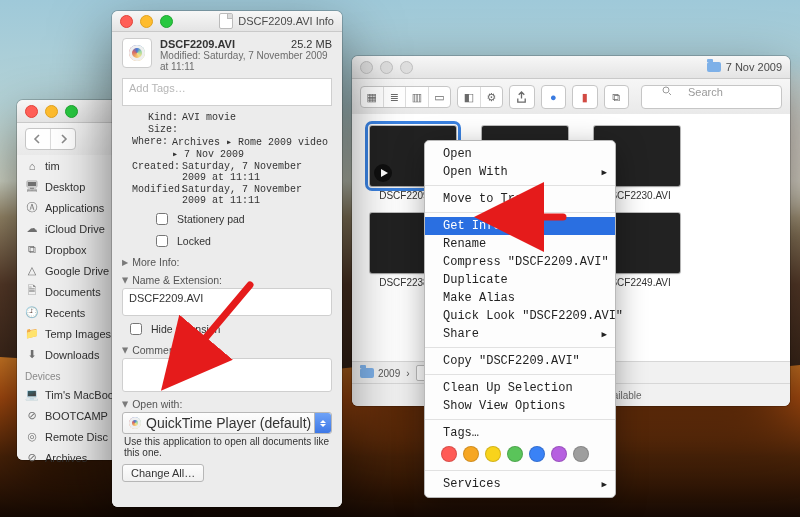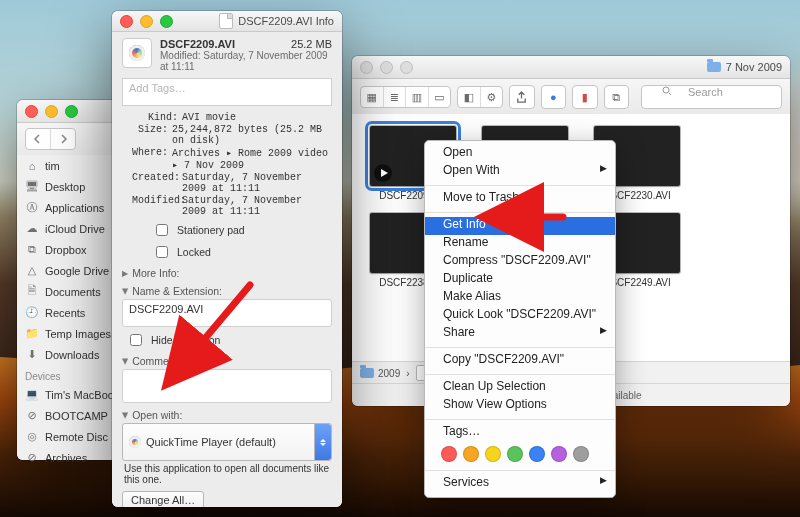--- a/index.html
+++ b/index.html
@@ -100,34 +100,34 @@
   .sect-h{display:flex;align-items:center;gap:4px;margin-bottom:2px;font-size:10.5px;color:#555;}
   .disclosure{transform:rotate(90deg);display:inline-block;font-size:8px;color:#7a7a7a;}
   .disclosure.closed{transform:none;}
   .kv{display:flex;gap:4px;font-size:10px;color:#333;margin:1px 0 0 10px;font-family:Liberation Mono, monospace;}
   .kv .k{width:46px;text-align:right;color:#333;}
   .ck{display:flex;align-items:center;gap:6px;margin:4px 0 0 30px;font-size:10.5px;color:#333;}
   .ck input{width:12px;height:12px;}
   .txt-field{margin:2px 10px;height:20px;border:1px solid #cfcfcf;border-radius:3px;background:#fff;
     padding:3px 6px;font-size:11px;color:#333;}
   .select{margin:2px 10px;height:20px;border:1px solid #b7b7b7;border-radius:3px;
-    background:linear-gradient(#fdfdfd,#f2f2f2);display:flex;align-items:center;padding:8px 6px;font-size:11px;
+    background:linear-gradient(#fdfdfd,#f2f2f2);display:flex;align-items:center;padding:0 6px;font-size:14px;
     color:#333;position:relative;}
   .select .caret{position:absolute;right:0;top:0;bottom:0;width:16px;border-left:1px solid #b7b7b7;
     background:linear-gradient(#6ea2f7,#3e78e6);display:flex;flex-direction:column;align-items:center;justify-content:center;gap:1px;border-radius:0 3px 3px 0;}
   .select .caret::before{content:"";border-left:3px solid transparent;border-right:3px solid transparent;border-bottom:3px solid #fff;}
   .select .caret::after{content:"";border-left:3px solid transparent;border-right:3px solid transparent;border-top:3px solid #fff;}
   .hint{margin:2px 12px 6px;font-size:10px;color:#333;}
   .btn{display:inline-block;margin:0 10px 6px;padding:2px 8px;border:1px solid #b7b7b7;border-radius:3px;
     background:linear-gradient(#fdfdfd,#f0f0f0);font-size:11px;color:#333;}
 
   
   #ctx{position:absolute;left:424px;top:140px;width:190px;background:#fdfdfd;
     border:1px solid #b9b9b9;border-radius:5px;box-shadow:0 8px 30px rgba(0,0,0,.35);padding:4px 0;font-size:12px;}
-  #ctx .mi{height:18px;display:flex;align-items:flex-start;padding:0 18px;position:relative;color:#222;white-space:nowrap;}
+  #ctx .mi{height:18px;display:flex;align-items:center;padding:0 18px;position:relative;color:#222;white-space:nowrap;font-family:Liberation Mono, monospace;}
   #ctx .mi.sel{background:#2a6fe1;color:#fff;}
   #ctx .mi .sub{position:absolute;right:8px;font-size:9px;color:inherit;}
   #ctx hr{border:none;border-top:1px solid #e1e1e1;margin:4px 0;}
   #ctx .tagrow{display:flex;gap:6px;padding:4px 16px;}
   #ctx .tagdot{width:14px;height:14px;border-radius:50%;border:0.5px solid rgba(0,0,0,.15);}
 
   
   .arrow{position:absolute;pointer-events:none;}
   .arrow svg{overflow:visible;}
 </style>
@@ -326,21 +326,20 @@
     </div>
     <div class="tags-field">Add Tags…</div>
 
     <div class="section">
       <div class="kv">
           <span class="k">Kind:</span>
           <span>AVI movie</span>
         </div>
       <div class="kv">
           <span class="k">Size:</span>
-          <span>25,244,872 bytes (25.2 MB on disk)</span>
         </div>
       <div class="kv">
           <span class="k">Where:</span>
           <span>Archives ▸ Rome 2009 video ▸ 7 Nov 2009</span>
         </div>
       <div class="kv">
           <span class="k">Created:</span>
           <span>Saturday, 7 November 2009 at 11:11</span>
         </div>
       <div class="kv">

